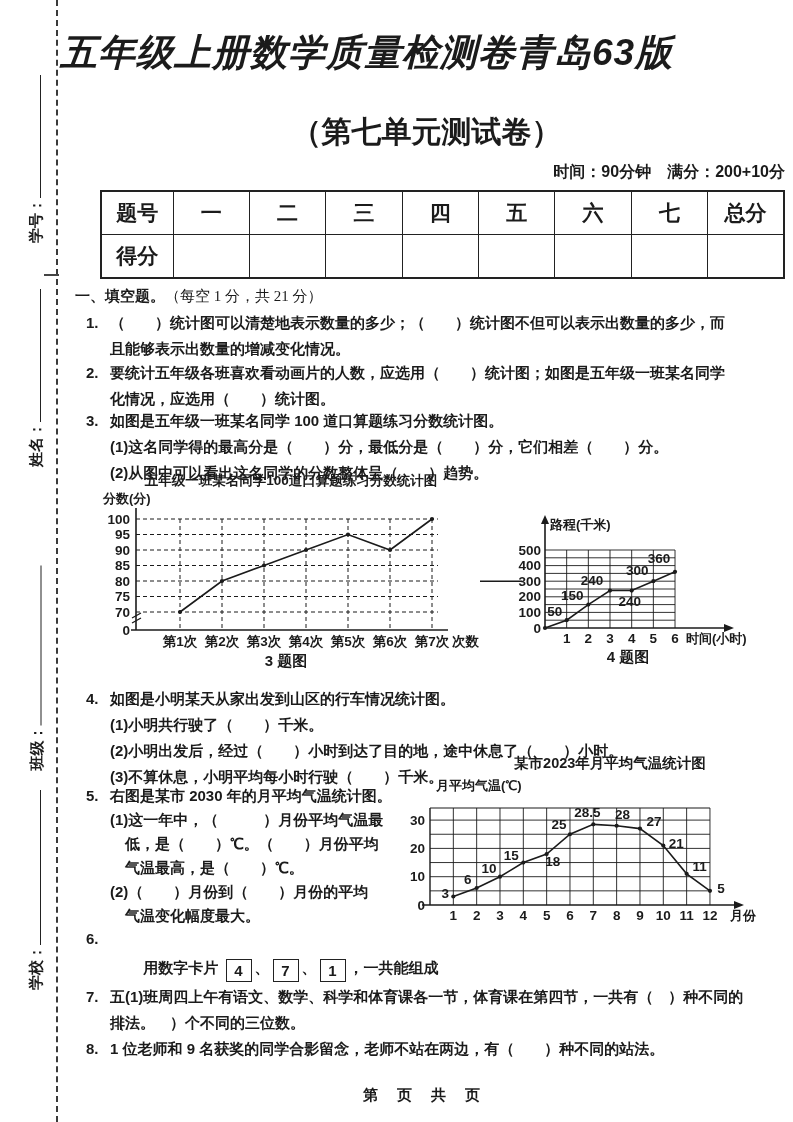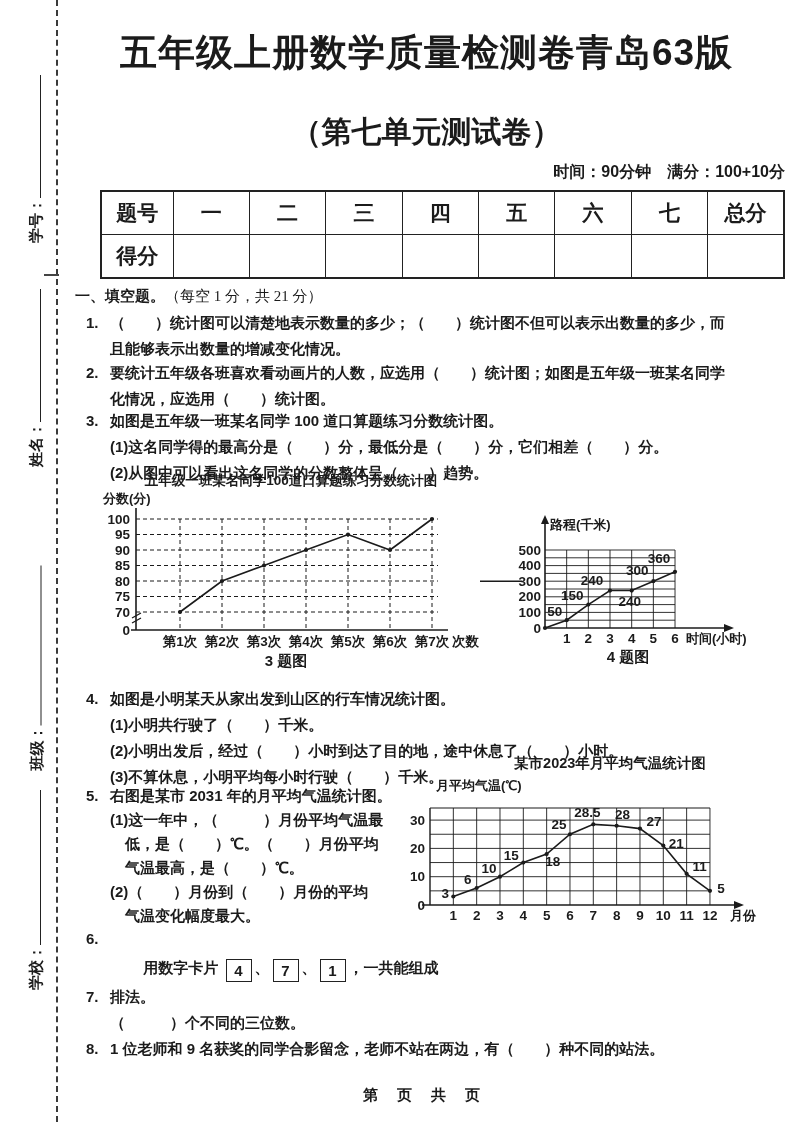--- a/index.html
+++ b/index.html
@@ -6,21 +6,21 @@
   #page{position:relative;width:793px;height:1122px;background:#ffffff;margin:0 auto;
         font-family:"Liberation Sans",sans-serif;color:#1b1b1b;overflow:hidden;}
   .abs{position:absolute;}
   
   .side-rule{position:absolute;left:56px;top:0;height:1122px;border-left:2.5px dashed #3a3a3a;}
   .side-item{position:absolute;height:20px;display:flex;align-items:flex-end;transform:rotate(-90deg);}
   .side-label{font-weight:700;font-size:15px;white-space:nowrap;line-height:18px;}
   .side-line{flex:1;border-bottom:1.6px solid #222;margin-bottom:4px;}
   .fold-mark{position:absolute;left:44px;top:274px;width:15px;height:2px;background:#444;}
   
-  .title{left:60px;right:0;top:28px;text-align:center;font-size:37px;font-weight:900;letter-spacing:1px;}
+  .title{left:60px;right:0;top:28px;font-size:37px;font-weight:900;letter-spacing:1px;font-style:italic;}
   .subtitle{left:60px;right:0;top:100px;text-align:center;font-size:30px;font-weight:900;margin-top:12px;}
   .timeinfo{left:60px;right:8px;top:162px;text-align:right;font-size:16px;font-weight:700;}
   
   table.score{border-collapse:collapse;table-layout:fixed;width:685px;border:2.5px solid #222;}
   table.score td{border:1.5px solid #222;height:42px;text-align:center;font-size:21px;font-weight:700;padding:0;}
   
   .h-main{font-size:15px;font-weight:800;}
   .h-note{font-size:15px;font-weight:500;font-family:"Liberation Serif",serif;}
   
   .q{display:flex;font-weight:700;font-size:15px;}
@@ -55,21 +55,21 @@
     <span class="side-label">班级：</span>
     <span class="side-line"></span>
   </div>
   <div class="side-item" style="left:-65px;top:880px;width:200px;">
     <span class="side-label">学校：</span>
     <span class="side-line"></span>
   </div>
 
   <div class="abs title">五年级上册数学质量检测卷青岛63版</div>
   <div class="abs subtitle">（第七单元测试卷）</div>
-  <div class="abs timeinfo">时间：90分钟　满分：100+10分</div>
+  <div class="abs timeinfo">时间：90分钟　满分：200+10分</div>
 
   <table class="score abs" style="left:100px;top:190px;">
     <colgroup>
         <col style="width:72px;">
         <col>
         <col>
         <col>
         <col>
         <col>
         <col>
@@ -237,21 +237,21 @@
       <div class="qline">如图是小明某天从家出发到山区的行车情况统计图。</div>
       <div class="qline">(1)小明共行驶了（　　）千米。</div>
       <div class="qline">(2)小明出发后，经过（　　）小时到达了目的地，途中休息了（　　）小时。</div>
       <div class="qline">(3)不算休息，小明平均每小时行驶（　　）千米。</div>
     </div>
   </div>
 
   <div class="q abs tight" style="left:86px;top:784px;width:345px;">
     <span class="qnum">5.</span>
     <div class="qbody">
-      <div class="qline">右图是某市 2031 年的月平均气温统计图。</div>
+      <div class="qline">右图是某市 2030 年的月平均气温统计图。</div>
       <div class="qline">(1)这一年中，（　　　）月份平均气温最</div>
       <div class="qline">　低，是（　　）℃。（　　）月份平均</div>
       <div class="qline">　气温最高，是（　　）℃。</div>
       <div class="qline">(2)（　　）月份到（　　）月份的平均</div>
       <div class="qline">　气温变化幅度最大。</div>
     </div>
   </div>
 
   <svg class="abs" style="left:408px;top:754px;" width="385" height="172" viewBox="0 0 385 172">
       <text x="202" y="14" text-anchor="middle" font-size="14.5" font-weight="bold" font-family="&quot;Liberation Sans&quot;,sans-serif" fill="#1b1b1b">某市2023年月平均气温统计图</text>
@@ -328,20 +328,21 @@
       <div class="cardline">
         <span>用数字卡片 </span><span class="card">4</span><span>、</span><span class="card">7</span><span>、</span><span class="card">1</span><span>，一共能组成</span>
       </div>
       <div class="qline">（　　　）个不同的三位数。</div>
     </div>
   </div>
 
   <div class="q abs" style="left:86px;top:984px;width:700px;">
     <span class="qnum">7.</span>
     <div class="qbody">
+      <div class="qline">五(1)班周四上午有语文、数学、科学和体育课各一节，体育课在第四节，一共有（　）种不同的</div>
       <div class="qline">排法。</div>
     </div>
   </div>
 
   <div class="q abs" style="left:86px;top:1036px;width:700px;">
     <span class="qnum">8.</span>
     <div class="qbody">
       <div class="qline">1 位老师和 9 名获奖的同学合影留念，老师不站在两边，有（　　）种不同的站法。</div>
     </div>
   </div>

